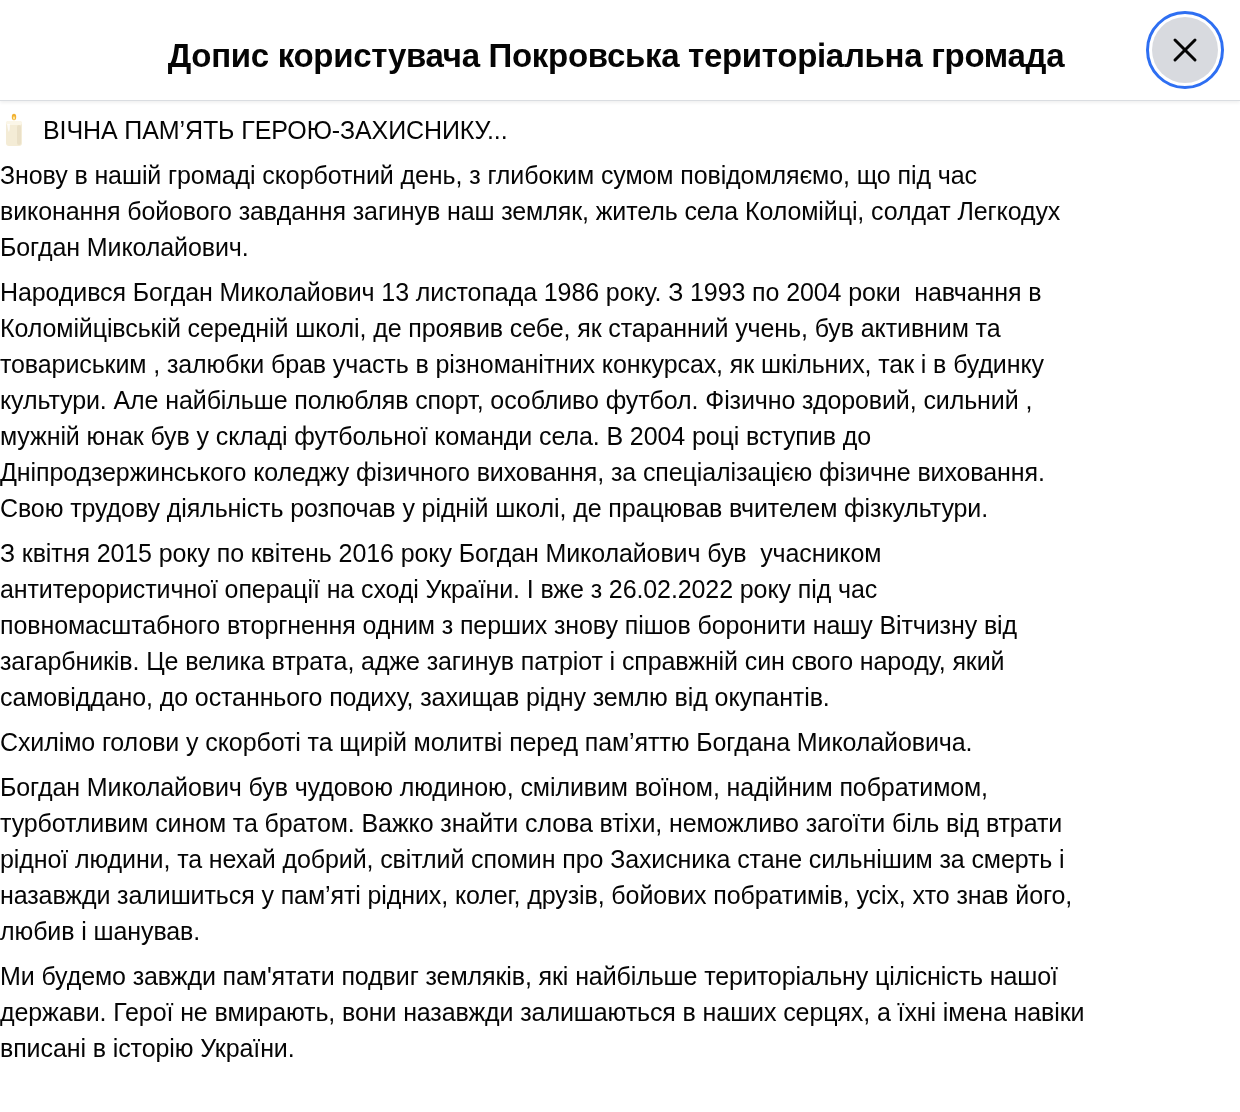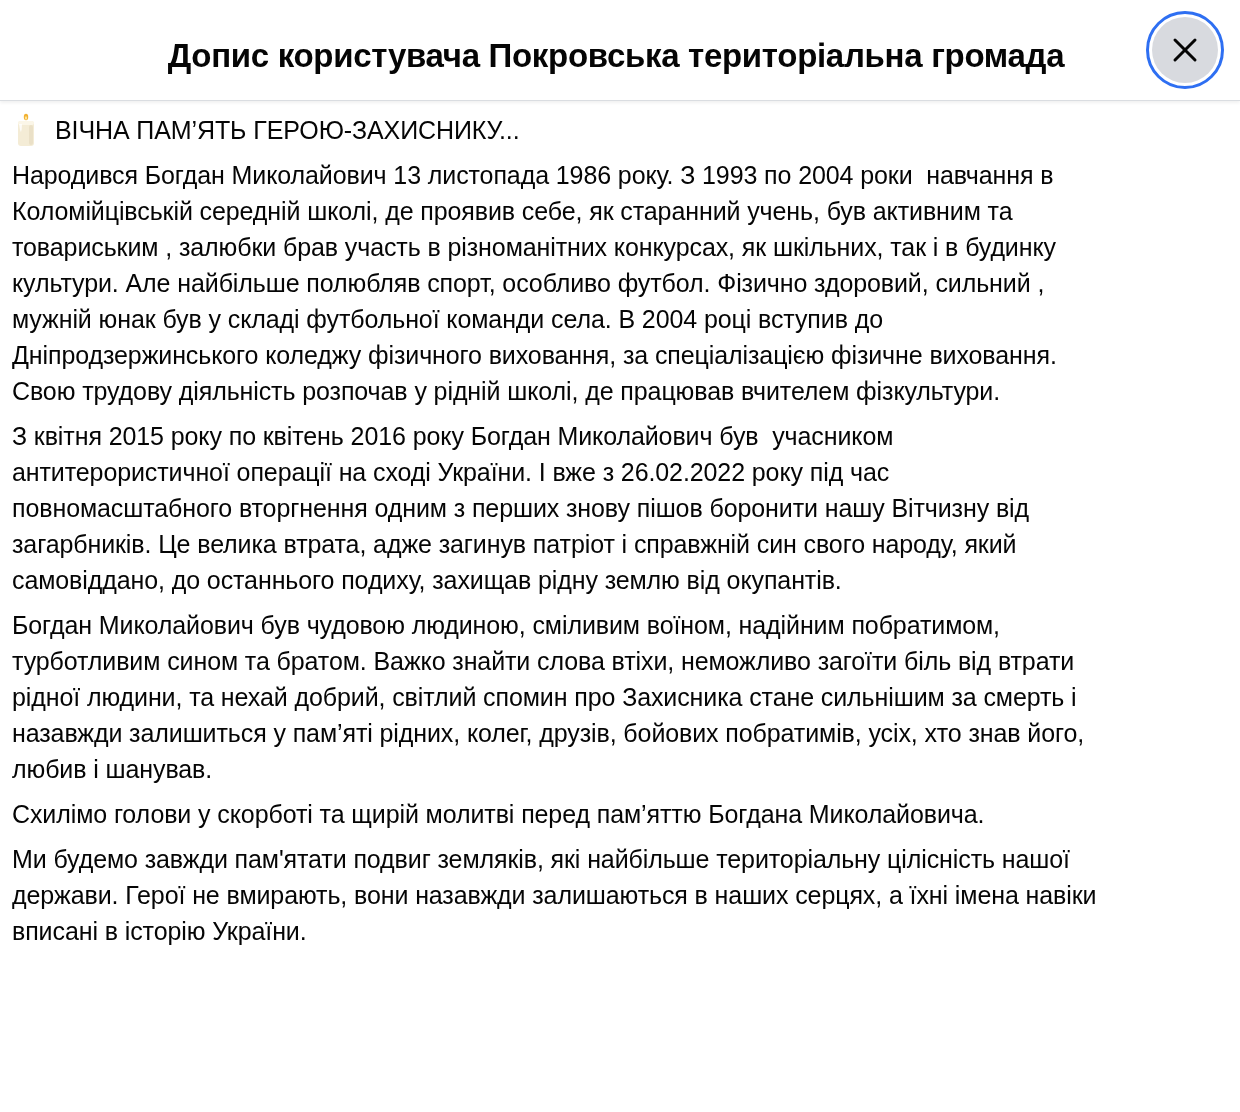--- a/index.html
+++ b/index.html
@@ -62,21 +62,21 @@
       align-items: center;
       justify-content: center;
     }
     .close-button svg {
       width: 28px;
       height: 28px;
       display: block;
     }
     .post-content {
       position: absolute;
-      left: 12px;
+      left: 0;
       top: 112px;
       width: 1228px;
       font-size: 25px;
       line-height: 36px;
       color: #050505;
       letter-spacing: -0.1px;
     }
     .post-paragraph {
       margin: 0 0 9px 0;
       white-space: pre-wrap;
@@ -124,34 +124,37 @@
         <ellipse cx="10" cy="4" rx="2.2" ry="3.2" fill="#f2b233"></ellipse>
         <ellipse cx="10" cy="5" rx="1.1" ry="1.8" fill="#fde59a"></ellipse>
         <rect x="2" y="8" width="16" height="25" rx="3" fill="#f4ecd6"></rect>
         <rect x="2" y="8" width="16" height="4" rx="2" fill="#fbf6e8"></rect>
         <path d="M3 11 q1 7 2 8 q1 -3 1 -8 z" fill="#ffffff" opacity="0.8"></path>
         <rect x="13" y="12" width="4" height="20" rx="2" fill="#e6dcc0" opacity="0.7"></rect>
       </svg>
     </span>
     <span>ВІЧНА ПАМ’ЯТЬ ГЕРОЮ-ЗАХИСНИКУ...</span>
   </div>
+  <p class="post-paragraph">Знову в нашій громаді скорботний день, з глибоким сумом повідомляємо, що під час
+виконання бойового завдання загинув наш земляк, житель села Коломійці, солдат Легкодух
+Богдан Миколайович.</p>
   <p class="post-paragraph">Народився Богдан Миколайович 13 листопада 1986 року. З 1993 по 2004 роки  навчання в
 Коломійцівській середній школі, де проявив себе, як старанний учень, був активним та
 товариським , залюбки брав участь в різноманітних конкурсах, як шкільних, так і в будинку
 культури. Але найбільше полюбляв спорт, особливо футбол. Фізично здоровий, сильний ,
 мужній юнак був у складі футбольної команди села. В 2004 році вступив до
 Дніпродзержинського коледжу фізичного виховання, за спеціалізацією фізичне виховання.
 Свою трудову діяльність розпочав у рідній школі, де працював вчителем фізкультури.</p>
   <p class="post-paragraph">З квітня 2015 року по квітень 2016 року Богдан Миколайович був  учасником
 антитерористичної операції на сході України. І вже з 26.02.2022 року під час
 повномасштабного вторгнення одним з перших знову пішов боронити нашу Вітчизну від
 загарбників. Це велика втрата, адже загинув патріот і справжній син свого народу, який
 самовіддано, до останнього подиху, захищав рідну землю від окупантів.</p>
+  <p class="post-paragraph">Схилімо голови у скорботі та щирій молитві перед пам’яттю Богдана Миколайовича.</p>
   <p class="post-paragraph">Богдан Миколайович був чудовою людиною, сміливим воїном, надійним побратимом,
 турботливим сином та братом. Важко знайти слова втіхи, неможливо загоїти біль від втрати
 рідної людини, та нехай добрий, світлий спомин про Захисника стане сильнішим за смерть і
 назавжди залишиться у пам’яті рідних, колег, друзів, бойових побратимів, усіх, хто знав його,
 любив і шанував.</p>
-  <p class="post-paragraph">Схилімо голови у скорботі та щирій молитві перед пам’яттю Богдана Миколайовича.</p>
   <p class="post-paragraph">Ми будемо завжди пам'ятати подвиг земляків, які найбільше територіальну цілісність нашої
 держави. Герої не вмирають, вони назавжди залишаються в наших серцях, а їхні імена навіки
 вписані в історію України.</p>
 </div>
 
 </body></html>

